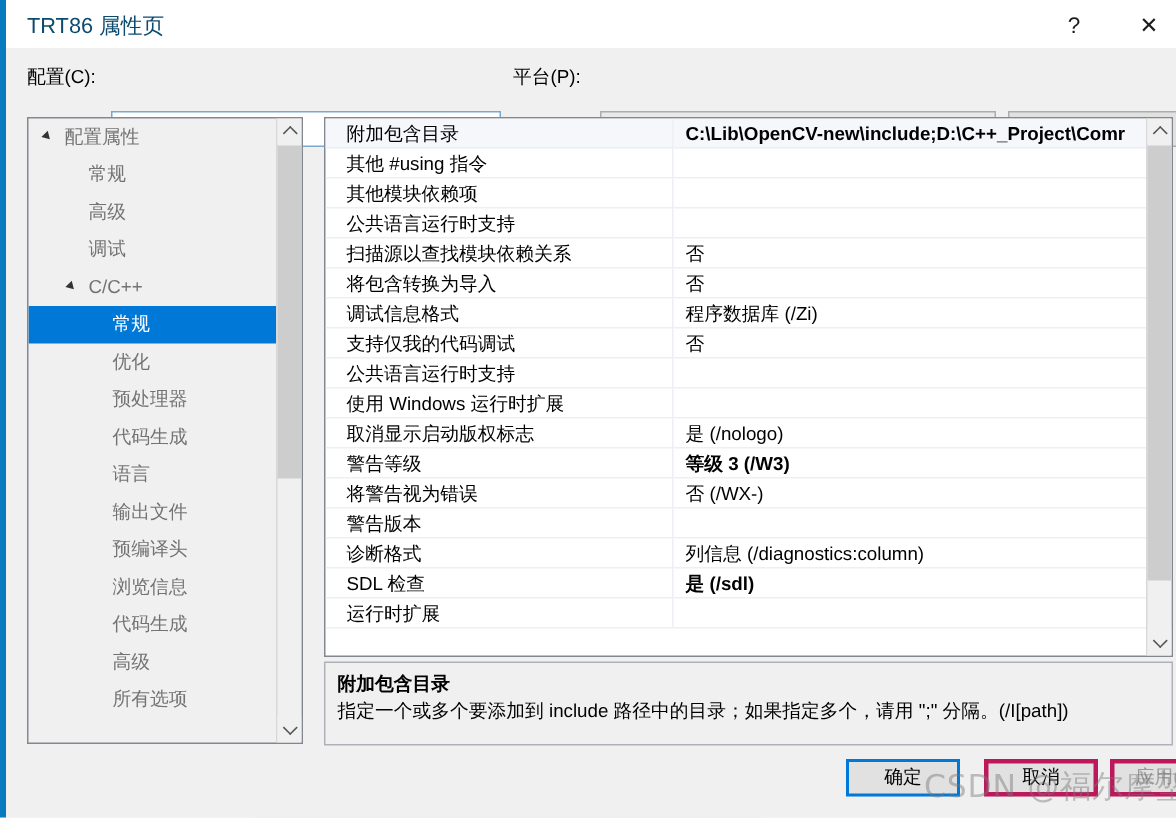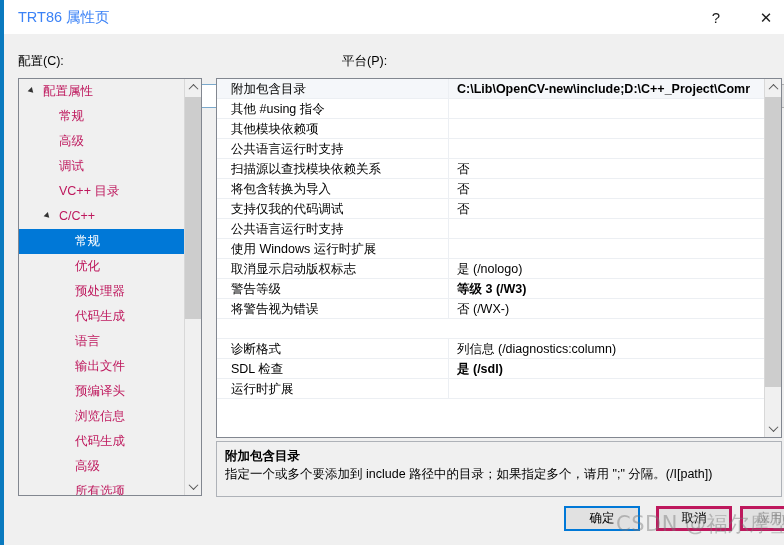--- a/index.html
+++ b/index.html
@@ -30,21 +30,21 @@
   #titlebar {
     position: absolute;
     left: 0; top: 0;
     width: 780px; height: 34px;
     background: #ffffff;
   }
   #title-text {
     position: absolute;
     left: 14px; top: 8px;
     font-size: 14.5px;
-    color: #3b82f6;
+    color: #0c4a6e;
     white-space: nowrap;
   }
   .caption-btn {
     position: absolute;
     top: 0;
     width: 44px; height: 34px;
     display: flex;
     align-items: center;
     justify-content: center;
     cursor: default;
@@ -53,21 +53,21 @@
   #close-btn  { left: 740px; }
   .caption-glyph {
     font-size: 15px;
     color: #1a1a1a;
     line-height: 1;
   }
 
   
   #configbar {
     position: absolute;
-    left: 0; top: 42px;
+    left: 0; top: 32px;
     width: 780px; height: 40px;
     background: #f0f0f0;
   }
   .field-label {
     position: absolute;
     font-size: 12.5px;
     color: #000;
     white-space: nowrap;
   }
   #cfg-label  { left: 14px;  top: 11px; }
@@ -148,21 +148,21 @@
     left: 0; top: 0;
     width: 167px; height: 100%;
     overflow: hidden;
   }
   .tree-item {
     position: relative;
     height: 25px;
     line-height: 25px;
     font-size: 12.5px;
     white-space: nowrap;
-    color: #be185d;
+    color: #737373;
     cursor: default;
   }
   .tree-item.selected {
     background: #0078d7;
     color: #ffffff;
   }
   .tree-label { position: relative; }
   .tw-0 .tree-label { padding-left: 24px; }
   .tw-1 .tree-label { padding-left: 40px; }
   .tw-2 .tree-label { padding-left: 56px; }
@@ -365,21 +365,20 @@
 
     <div id="cfgmgr-btn">配置管理器(O)...</div>
   </div>
 
   <div id="tree-panel">
     <div id="tree-list">
         <div class="tree-item tw-0"><span class="tri"></span><span class="tree-label">配置属性</span></div>
         <div class="tree-item tw-1"><span class="tree-label">常规</span></div>
         <div class="tree-item tw-1"><span class="tree-label">高级</span></div>
         <div class="tree-item tw-1"><span class="tree-label">调试</span></div>
-        <div class="tree-item tw-1"><span class="tree-label">VC++ 目录</span></div>
         <div class="tree-item tw-1"><span class="tri"></span><span class="tree-label">C/C++</span></div>
         <div class="tree-item tw-2 selected"><span class="tree-label">常规</span></div>
         <div class="tree-item tw-2"><span class="tree-label">优化</span></div>
         <div class="tree-item tw-2"><span class="tree-label">预处理器</span></div>
         <div class="tree-item tw-2"><span class="tree-label">代码生成</span></div>
         <div class="tree-item tw-2"><span class="tree-label">语言</span></div>
         <div class="tree-item tw-2"><span class="tree-label">输出文件</span></div>
         <div class="tree-item tw-2"><span class="tree-label">预编译头</span></div>
         <div class="tree-item tw-2"><span class="tree-label">浏览信息</span></div>
         <div class="tree-item tw-2"><span class="tree-label">代码生成</span></div>
@@ -417,20 +416,24 @@
         </div>
         <div class="prop-row">
           <div class="prop-name">扫描源以查找模块依赖关系</div>
           <div class="prop-value">否</div>
         </div>
         <div class="prop-row">
           <div class="prop-name">将包含转换为导入</div>
           <div class="prop-value">否</div>
         </div>
         <div class="prop-row">
+          <div class="prop-name">调试信息格式</div>
+          <div class="prop-value">程序数据库 (/Zi)</div>
+        </div>
+        <div class="prop-row">
           <div class="prop-name">支持仅我的代码调试</div>
           <div class="prop-value">否</div>
         </div>
         <div class="prop-row">
           <div class="prop-name">公共语言运行时支持</div>
           <div class="prop-value"></div>
         </div>
         <div class="prop-row">
           <div class="prop-name">使用 Windows 运行时扩展</div>
           <div class="prop-value"></div>
@@ -441,20 +444,21 @@
         </div>
         <div class="prop-row">
           <div class="prop-name">警告等级</div>
           <div class="prop-value bold">等级 3 (/W3)</div>
         </div>
         <div class="prop-row">
           <div class="prop-name">将警告视为错误</div>
           <div class="prop-value">否 (/WX-)</div>
         </div>
         <div class="prop-row">
+          <div class="prop-name">警告版本</div>
           <div class="prop-value"></div>
         </div>
         <div class="prop-row">
           <div class="prop-name">诊断格式</div>
           <div class="prop-value">列信息 (/diagnostics:column)</div>
         </div>
         <div class="prop-row">
           <div class="prop-name">SDL 检查</div>
           <div class="prop-value bold">是 (/sdl)</div>
         </div>

